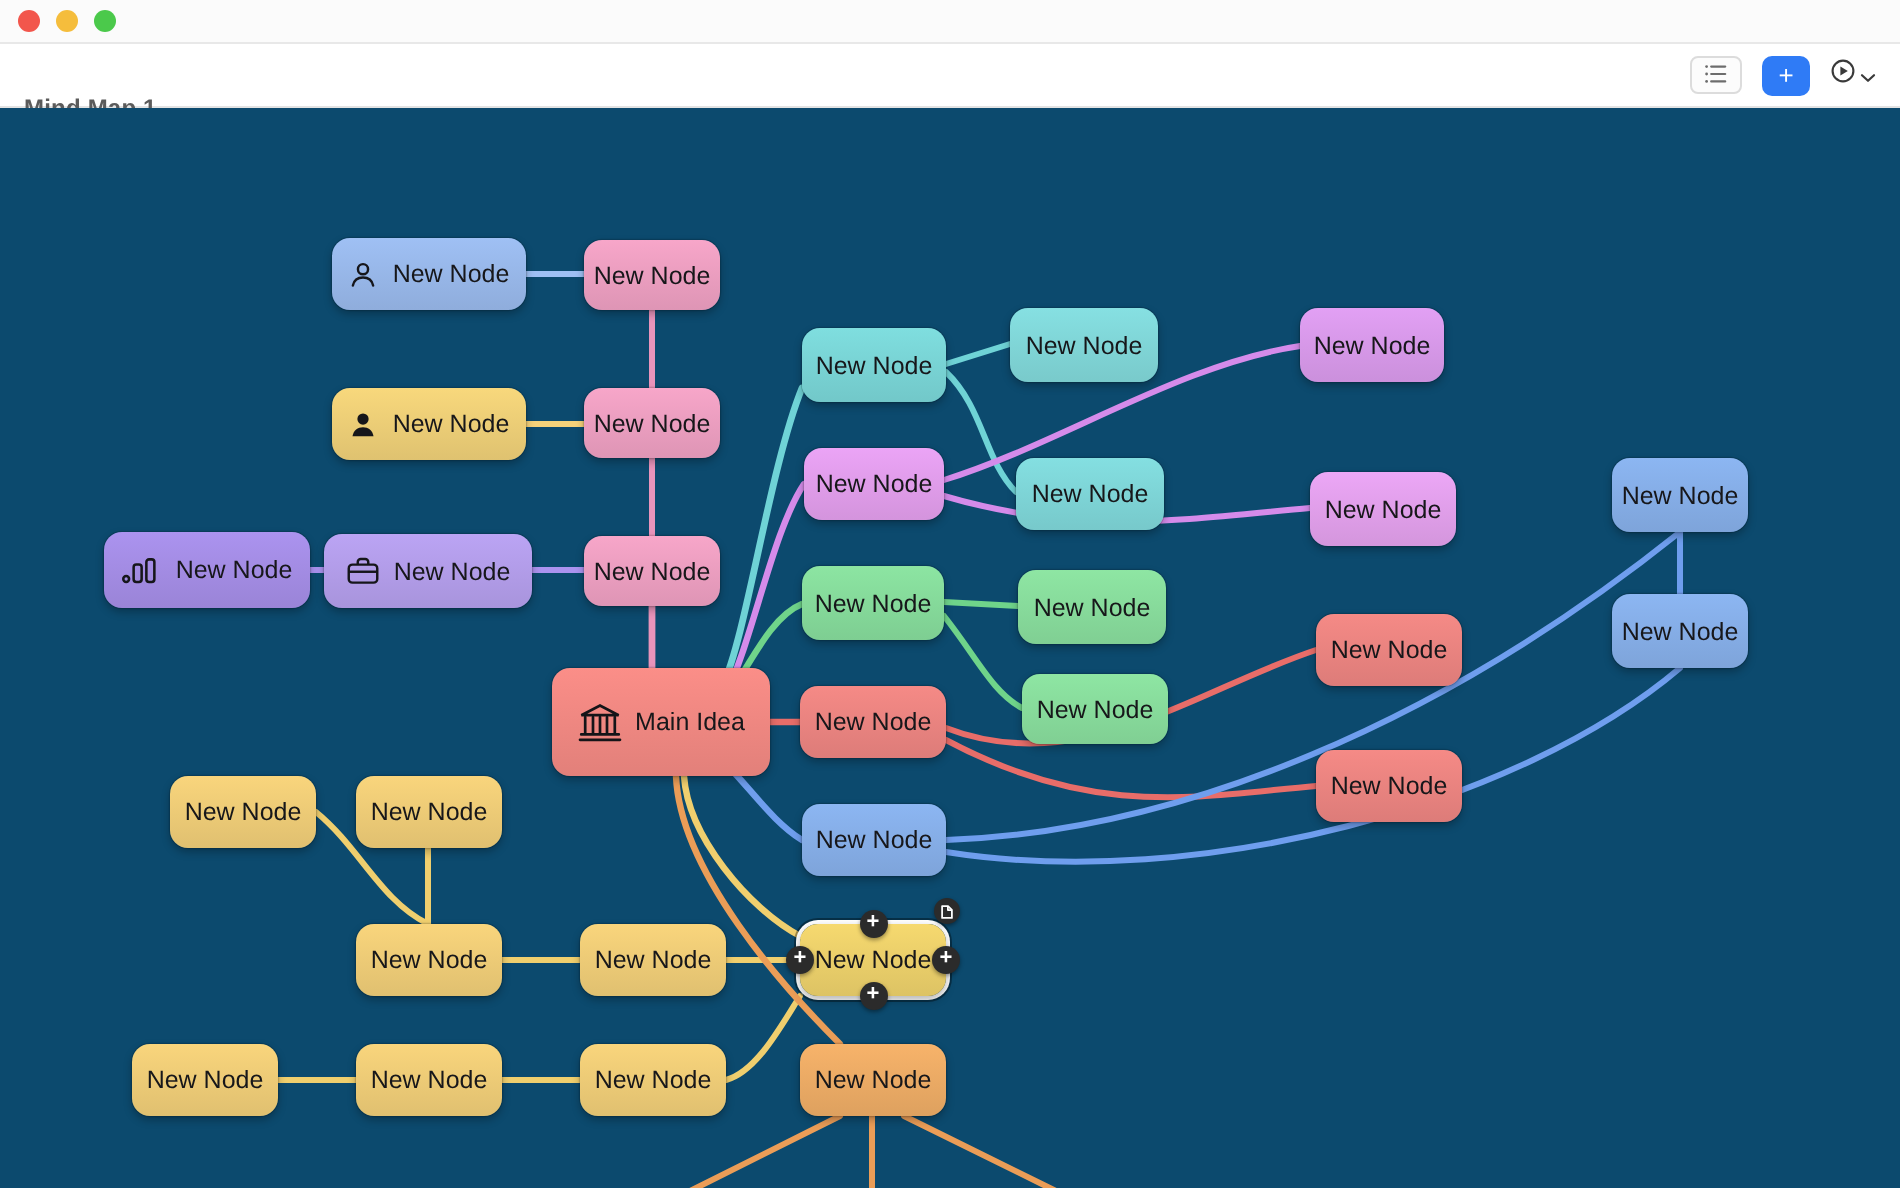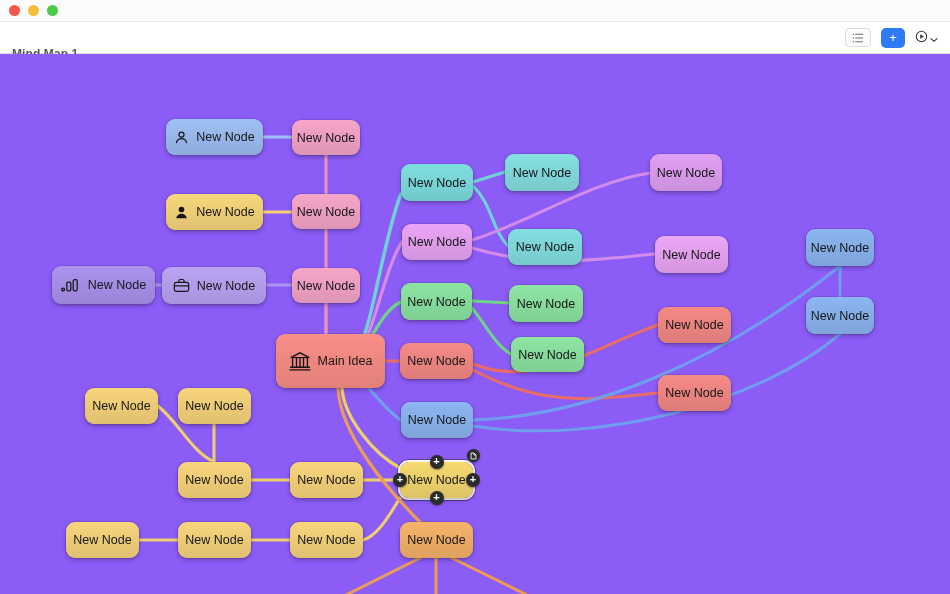--- a/index.html
+++ b/index.html
@@ -57,21 +57,21 @@
     font-weight: 500;
   }
   .tb-icon-plain {
     display: flex; align-items: center; gap: 2px; cursor: pointer; color: #3c3c3c;
   }
 
   
   .canvas {
     position: relative;
     flex: 1 1 auto;
-    background: #8b5cf6;
+    background: #0c4a6e;
     overflow: hidden;
   }
   svg.edges {
     position: absolute; inset: 0;
     width: 100%; height: 100%;
     pointer-events: none;
   }
   .node {
     position: absolute;
     border-radius: 9px;

